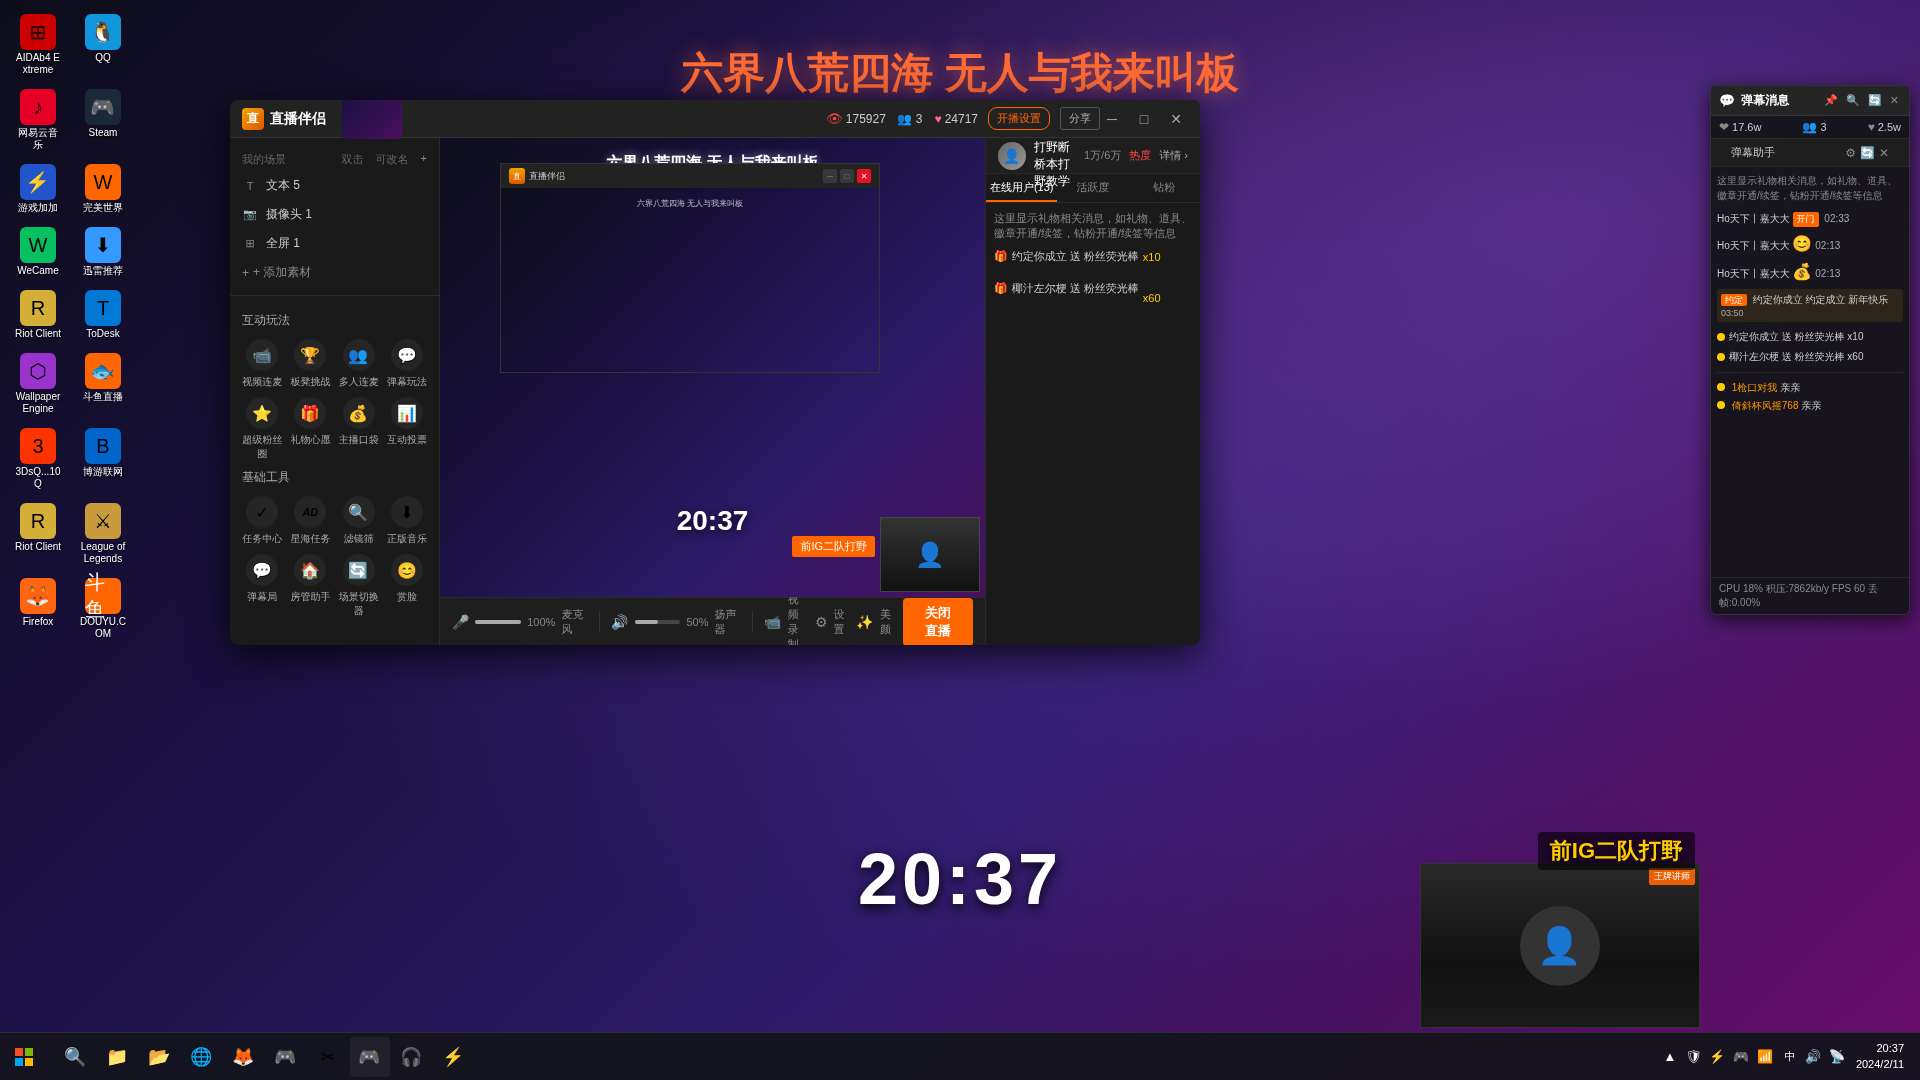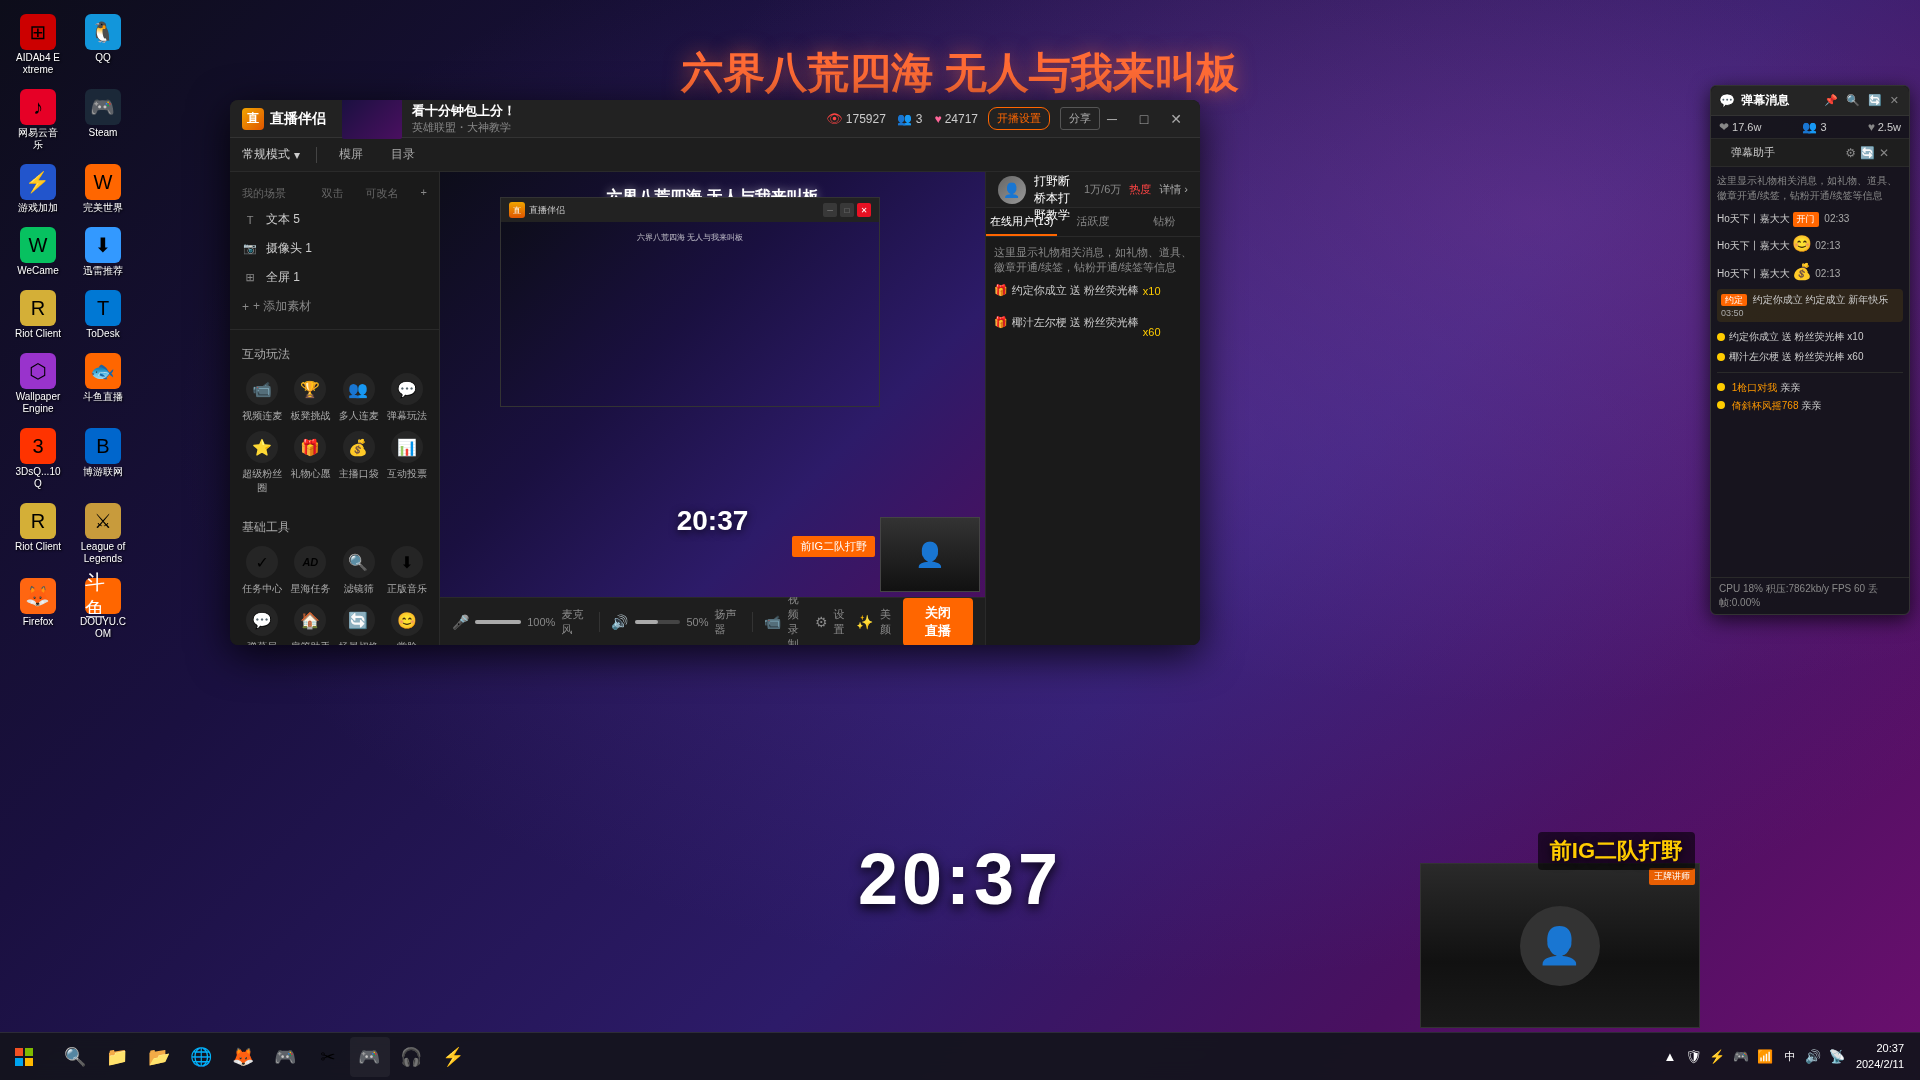--- a/index.html
+++ b/index.html
@@ -848,24 +848,20 @@
   <div class="stream-titlebar">
     <div class="stream-logo">
       <div class="stream-logo-icon">直</div>
       <span class="stream-logo-text">直播伴侣</span>
     </div>
 
     <div style="display:flex;align-items:center;gap:10px;margin-left:16px;flex:1;">
       <div class="stream-thumb">
         <div style="width:100%;height:100%;background:linear-gradient(135deg,#1a1040,#4a1060);"></div>
       </div>
-      <div class="stream-meta">
-        <div class="stream-name">看十分钟包上分！</div>
-        <div class="stream-sub">英雄联盟・大神教学</div>
-      </div>
       <div class="stream-stats">
         <div class="stream-stat">
           <span class="stat-icon stat-red">👁</span>
           <span>175927</span>
         </div>
         <div class="stream-stat">
           <span>👥</span>
           <span>3</span>
         </div>
         <div class="stream-stat">
@@ -876,36 +872,27 @@
       <button class="open-live-btn">开播设置</button>
       <button class="share-btn">分享</button>
     </div>
     <div class="stream-titlebar-controls">
       <button class="win-btn">─</button>
       <button class="win-btn">□</button>
       <button class="win-btn close">✕</button>
     </div>
   </div>
 
-  <div class="stream-toolbar">
-    <div class="toolbar-mode">
-      <span>常规模式</span>
-      <span>▾</span>
-    </div>
-    <div class="toolbar-sep"></div>
-    <span class="toolbar-btn">模屏</span>
-    <span class="toolbar-btn">目录</span>
-  </div>
 
   <div class="stream-content">
 
     <div class="stream-sidebar">
       <div class="sidebar-section-title">
         <span>我的场景</span>
-        <span style="display:flex;gap:22px;">
+        <span style="display:flex;gap:12px;">
           <span>双击</span>
           <span>可改名</span>
           <span style="cursor:pointer;color:#888;">+</span>
         </span>
       </div>
 
       <div class="sidebar-item">
         <span class="sidebar-item-icon">T</span>
         <span>文本 5</span>
       </div>
@@ -955,21 +942,21 @@
           <div class="interaction-item">
             <div class="interaction-icon">💰</div>
             <span class="interaction-label">主播口袋</span>
           </div>
           <div class="interaction-item">
             <div class="interaction-icon">📊</div>
             <span class="interaction-label">互动投票</span>
           </div>
         </div>
 
-        <div class="panel-title" style="margin-top:24px;">基础工具</div>
+        <div class="panel-title" style="margin-top:8px;">基础工具</div>
         <div class="interaction-grid">
           <div class="interaction-item">
             <div class="interaction-icon">✓</div>
             <span class="interaction-label">任务中心</span>
           </div>
           <div class="interaction-item">
             <div class="interaction-icon" style="font-size:11px;font-weight:bold;font-style:italic;">AD</div>
             <span class="interaction-label">星海任务</span>
           </div>
           <div class="interaction-item">

